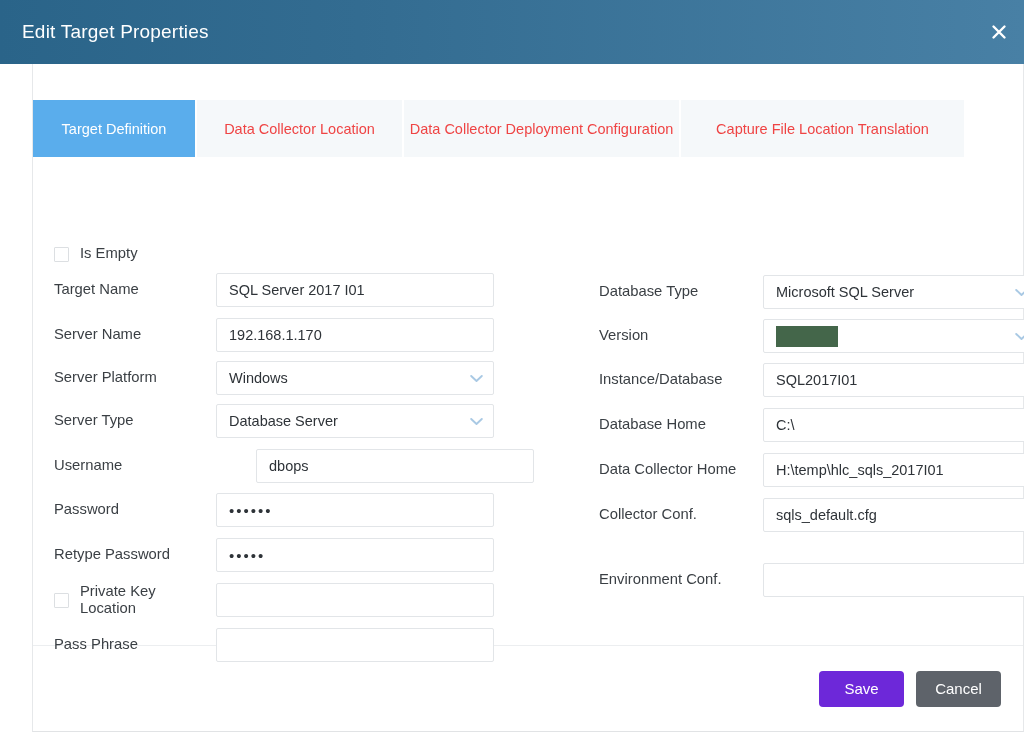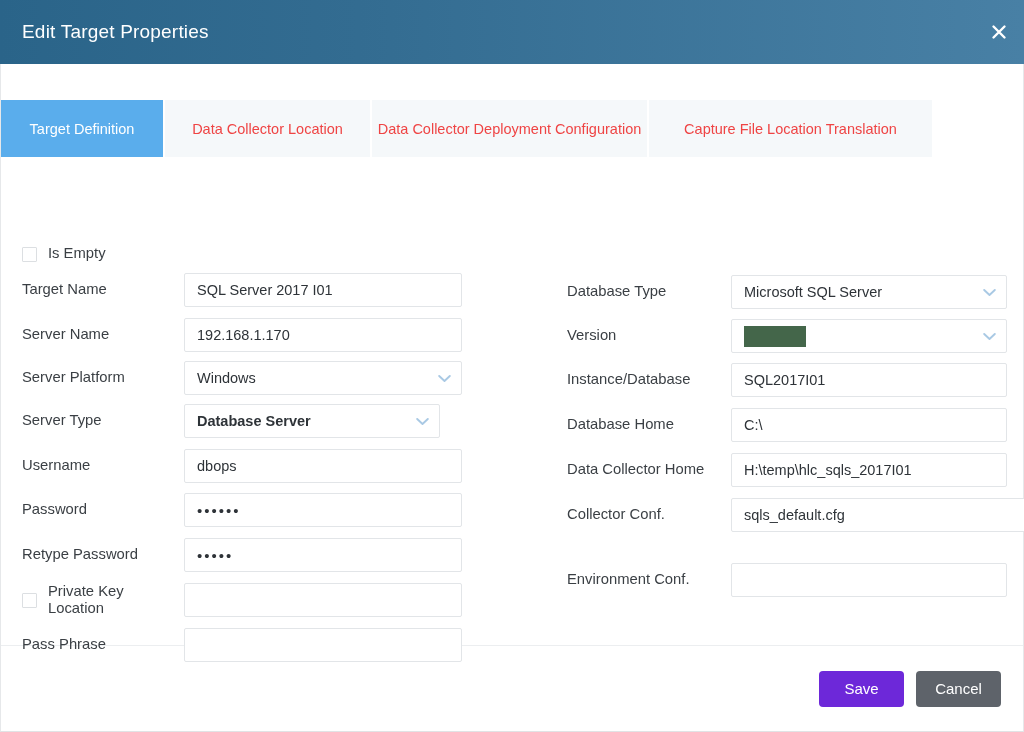--- a/index.html
+++ b/index.html
@@ -49,20 +49,21 @@
   
   .body-frame {
     flex: 1 1 auto;
     position: relative;
     border-left: 1px solid #e6e8ea;
     border-right: 1px solid #e6e8ea;
     border-bottom: 1px solid #e1e3e5;
     background: #ffffff;
     display: flex;
     flex-direction: column;
+    margin-left: 32px;
   }
 
   
   .tabs {
     flex: 0 0 auto;
     display: flex;
     align-items: flex-end;
     padding-top: 36px;
     height: 93px;
   }
@@ -246,31 +247,31 @@
             <span class="chev">
               <svg width="13" height="9" viewBox="0 0 13 9">
                   <path d="M1.2 2 L6.5 7 L11.8 2" fill="none" stroke="#a9c9e4" stroke-width="1.9" stroke-linecap="round" stroke-linejoin="round"></path>
                 </svg>
             </span>
           </div>
         </div>
 
         <div class="row" style="top:247px;">
           <span class="flabel" style="width:162px;">Server Type</span>
-          <div class="field select" style="width:256px;font-weight:bold;">
+          <div class="field select" style="width:278px;">
             <span>Database Server</span>
             <span class="chev">
               <svg width="13" height="9" viewBox="0 0 13 9">
                   <path d="M1.2 2 L6.5 7 L11.8 2" fill="none" stroke="#a9c9e4" stroke-width="1.9" stroke-linecap="round" stroke-linejoin="round"></path>
                 </svg>
             </span>
           </div>
         </div>
 
-        <div class="row" style="top:292px;">
+        <div class="row" style="top:292px;gap:40px;">
           <span class="flabel" style="width:162px;">Username</span>
           <div class="field" style="width:278px;">
             <span>dbops</span>
           </div>
         </div>
 
         <div class="row" style="top:336px;">
           <span class="flabel" style="width:162px;">Password</span>
           <div class="field" style="width:278px;">
             <span class="dots">••••••</span>

